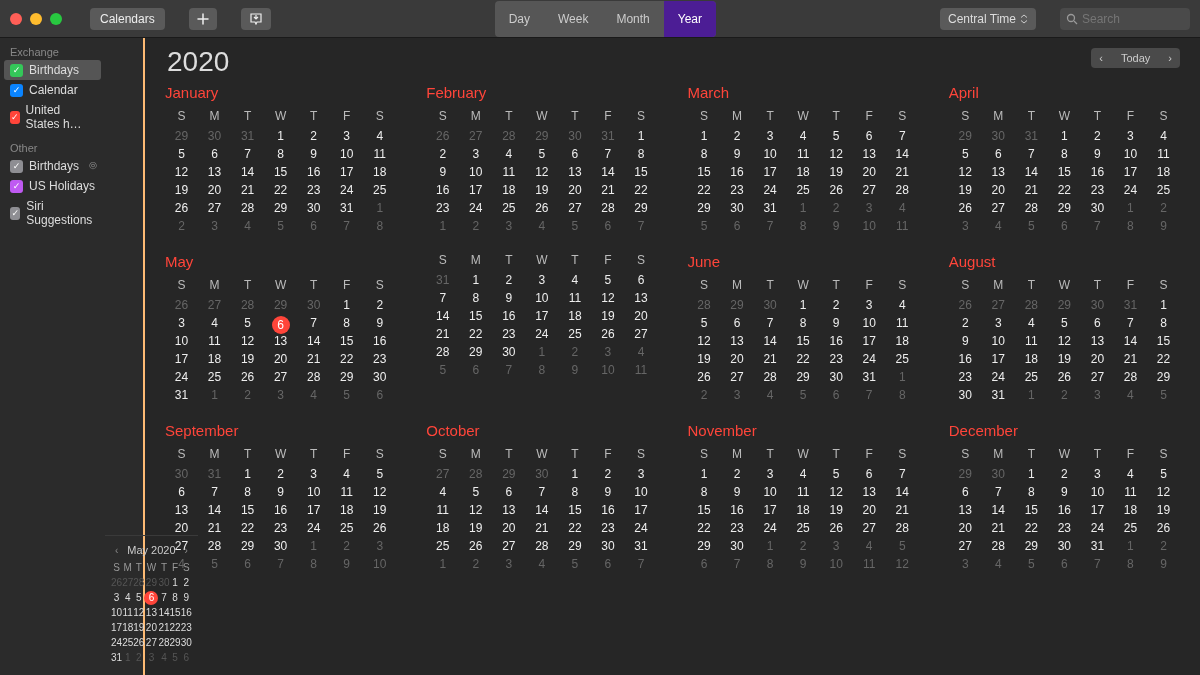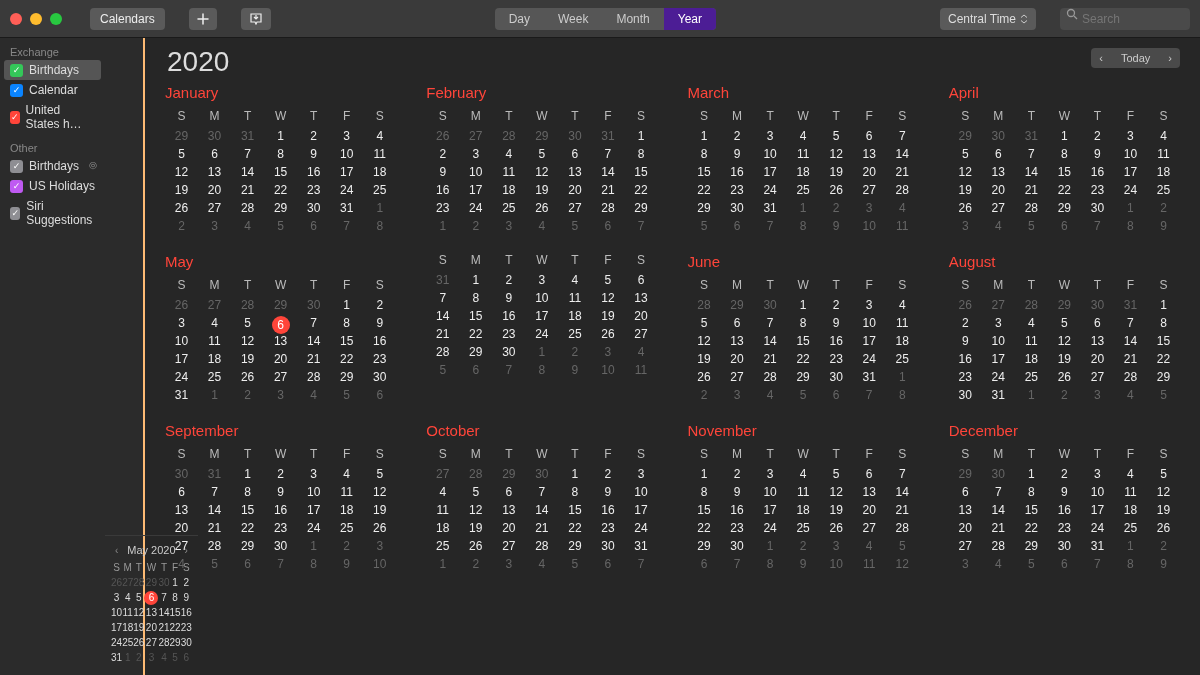--- a/index.html
+++ b/index.html
@@ -17,25 +17,25 @@
   .traffic { display: flex; gap: 8px; margin-right: 4px; }
   .dot { width: 12px; height: 12px; border-radius: 50%; }
   .dot.r{background:#ff5f57}.dot.y{background:#febc2e}.dot.g{background:#28c840}
   .btn {
     background:#5a5a5a; color:#eee; border:0; border-radius:4px;
     height:22px; padding:0 10px; font-size:12px; display:flex; align-items:center;
   }
   .btn.icon{padding:0 8px}
   .spacer{flex:1}
   .seg{display:flex;background:#565656;border-radius:4px;overflow:hidden}
-  .seg .sbtn{background:transparent;color:#ccc;border:0;height:22px;padding:0 14px;font-size:12px}
+  .seg .sbtn{background:transparent;color:#ccc;border:0;height:36px;padding:0 14px;font-size:12px}
   .seg .sbtn.active{background:#4c1d95;color:#fff}
   .tz{background:#5a5a5a;border-radius:4px;height:22px;padding:0 8px;display:flex;align-items:center;gap:4px;font-size:12px}
   .chev{font-size:9px;line-height:1}
-  .search{background:#4a4a4a;border-radius:4px;height:22px;width:130px;display:flex;padding:0 6px;gap:4px;color:#888}
+  .search{background:#4a4a4a;border-radius:4px;height:22px;width:130px;display:flex;align-items:center;padding:0 6px;gap:4px;color:#888}
   .search input{background:transparent;border:0;outline:none;color:#ddd;font-size:12px;width:100px}
   
   .app{display:flex;height:calc(100% - 38px)}
   .sidebar{width:145px;background:#2b2b2b;border-right:2px solid #fdba74;display:flex;flex-direction:row}
   .main{flex:1;padding:8px 20px 10px 20px;overflow:hidden;position:relative}
   .year-hdr{font-size:28px;font-weight:300;color:#ddd;margin:0 0 4px 2px}
   .today-ctrl{position:absolute;top:10px;right:20px;display:flex;background:#4a4a4a;border-radius:4px;overflow:hidden}
   .today-ctrl button{background:transparent;border:0;color:#ccc;height:20px;padding:0 8px;font-size:11px}
   .today-ctrl .mid{padding:0 10px}
   

